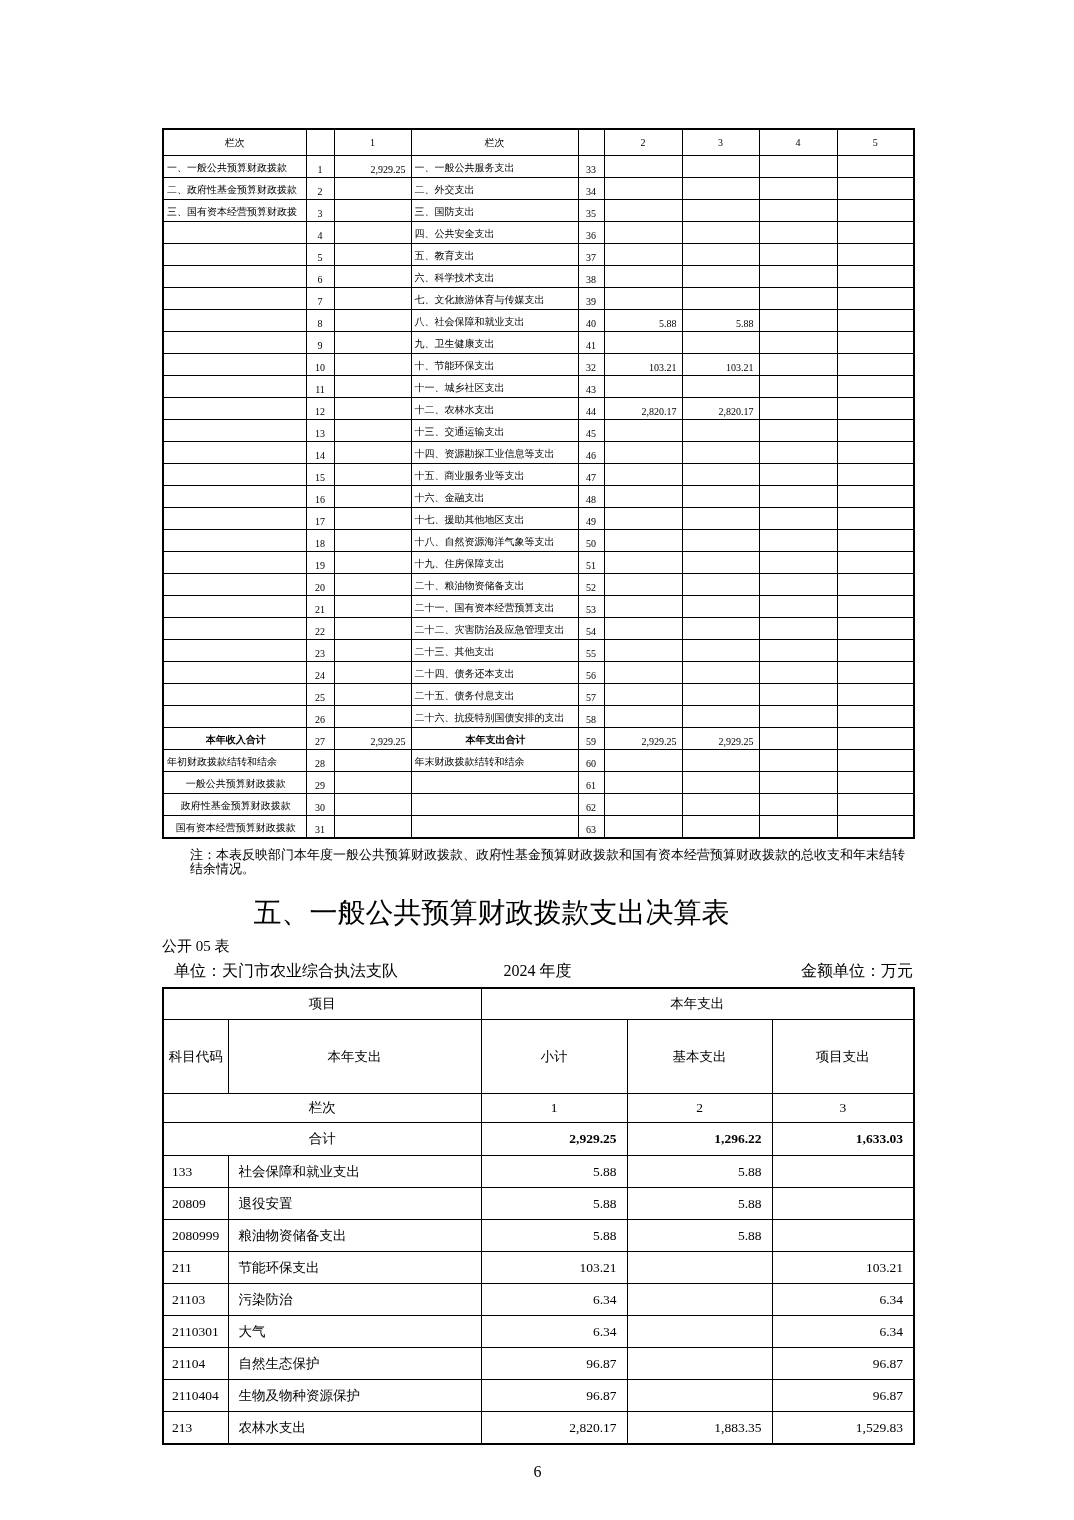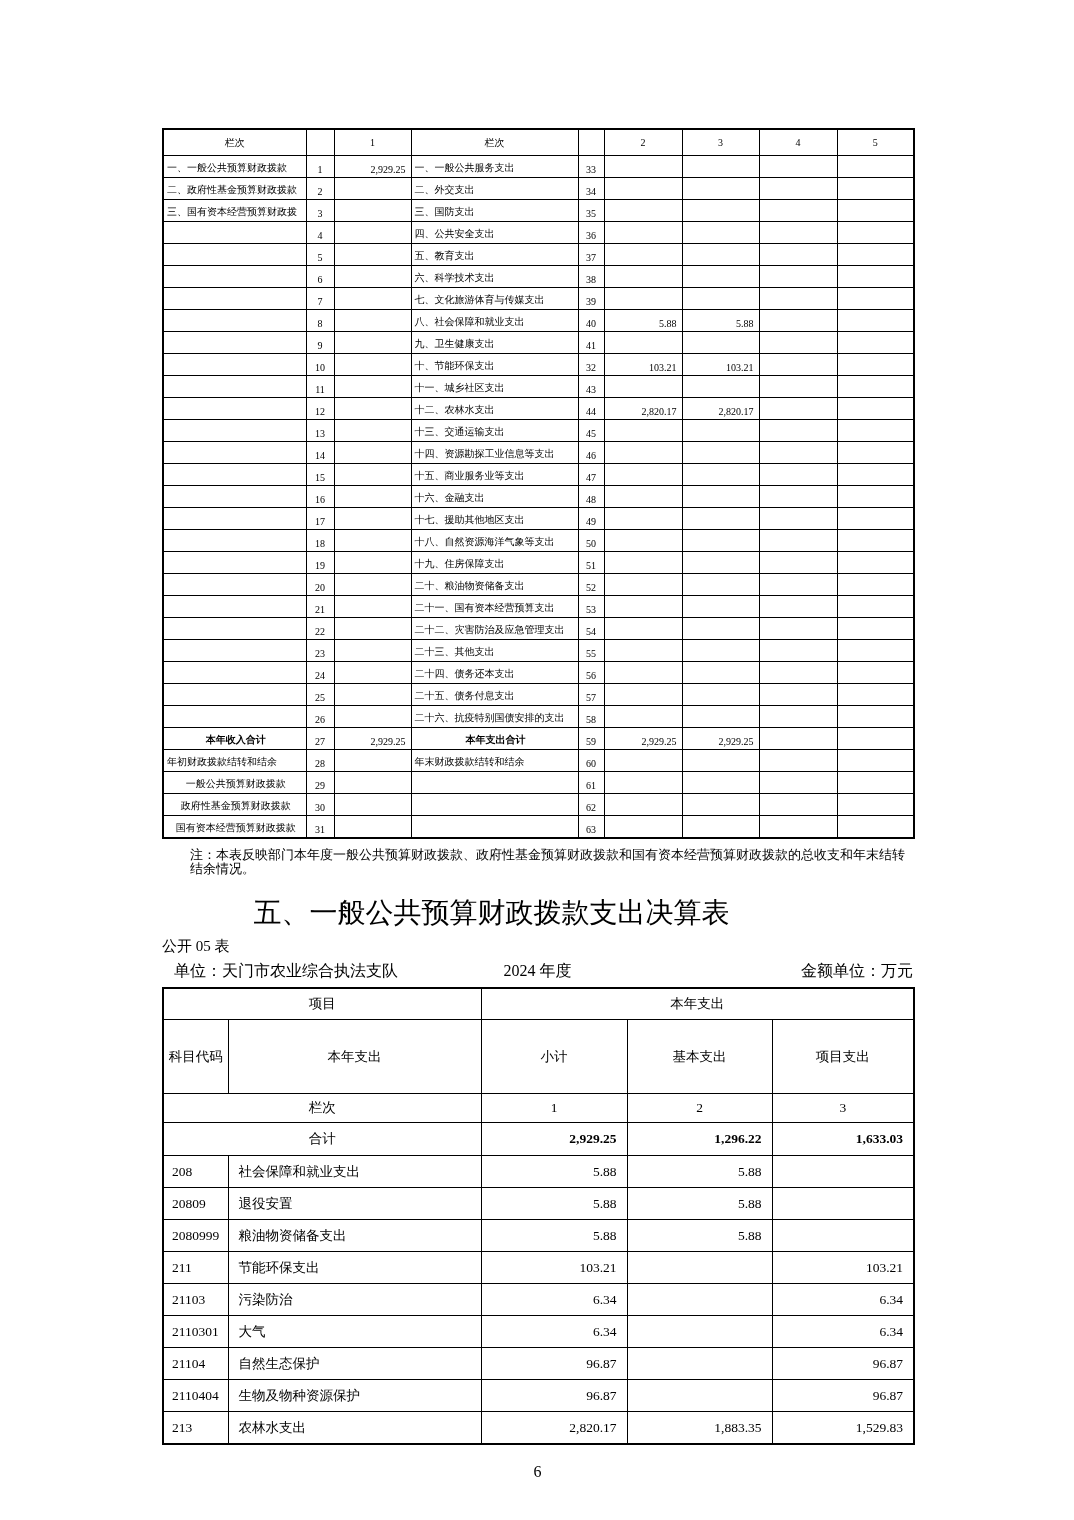--- a/index.html
+++ b/index.html
@@ -465,21 +465,21 @@
       </tr>
       <tr class="total-row">
         <td class="ctr" colspan="2">合计</td>
         <td class="val b">2,929.25</td>
         <td class="val b">1,296.22</td>
         <td class="val b">1,633.03</td>
       </tr>
     </thead>
     <tbody>
         <tr>
-          <td class="code">208</td>
+          <td class="code">133</td>
           <td class="name">社会保障和就业支出</td>
           <td class="val">5.88</td>
           <td class="val">5.88</td>
           <td class="val"></td>
         </tr>
         <tr>
           <td class="code">20809</td>
           <td class="name">退役安置</td>
           <td class="val">5.88</td>
           <td class="val">5.88</td>

